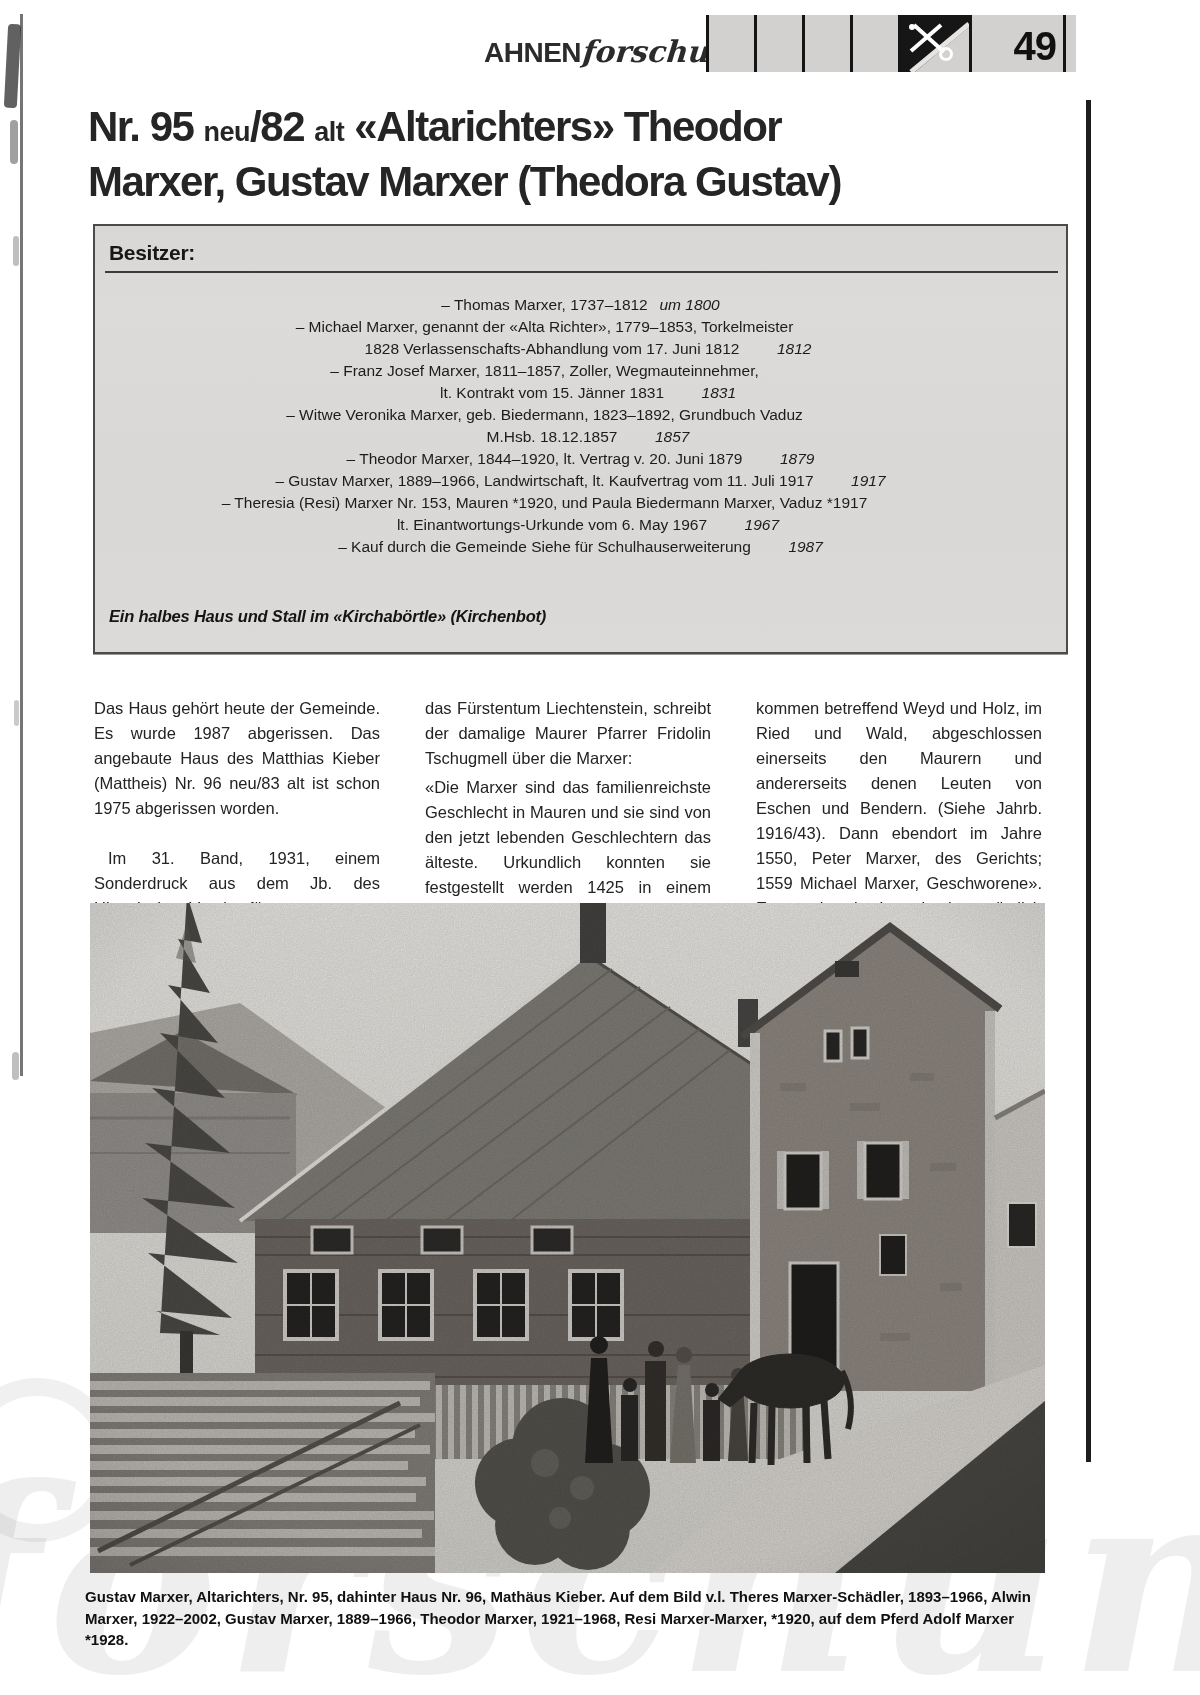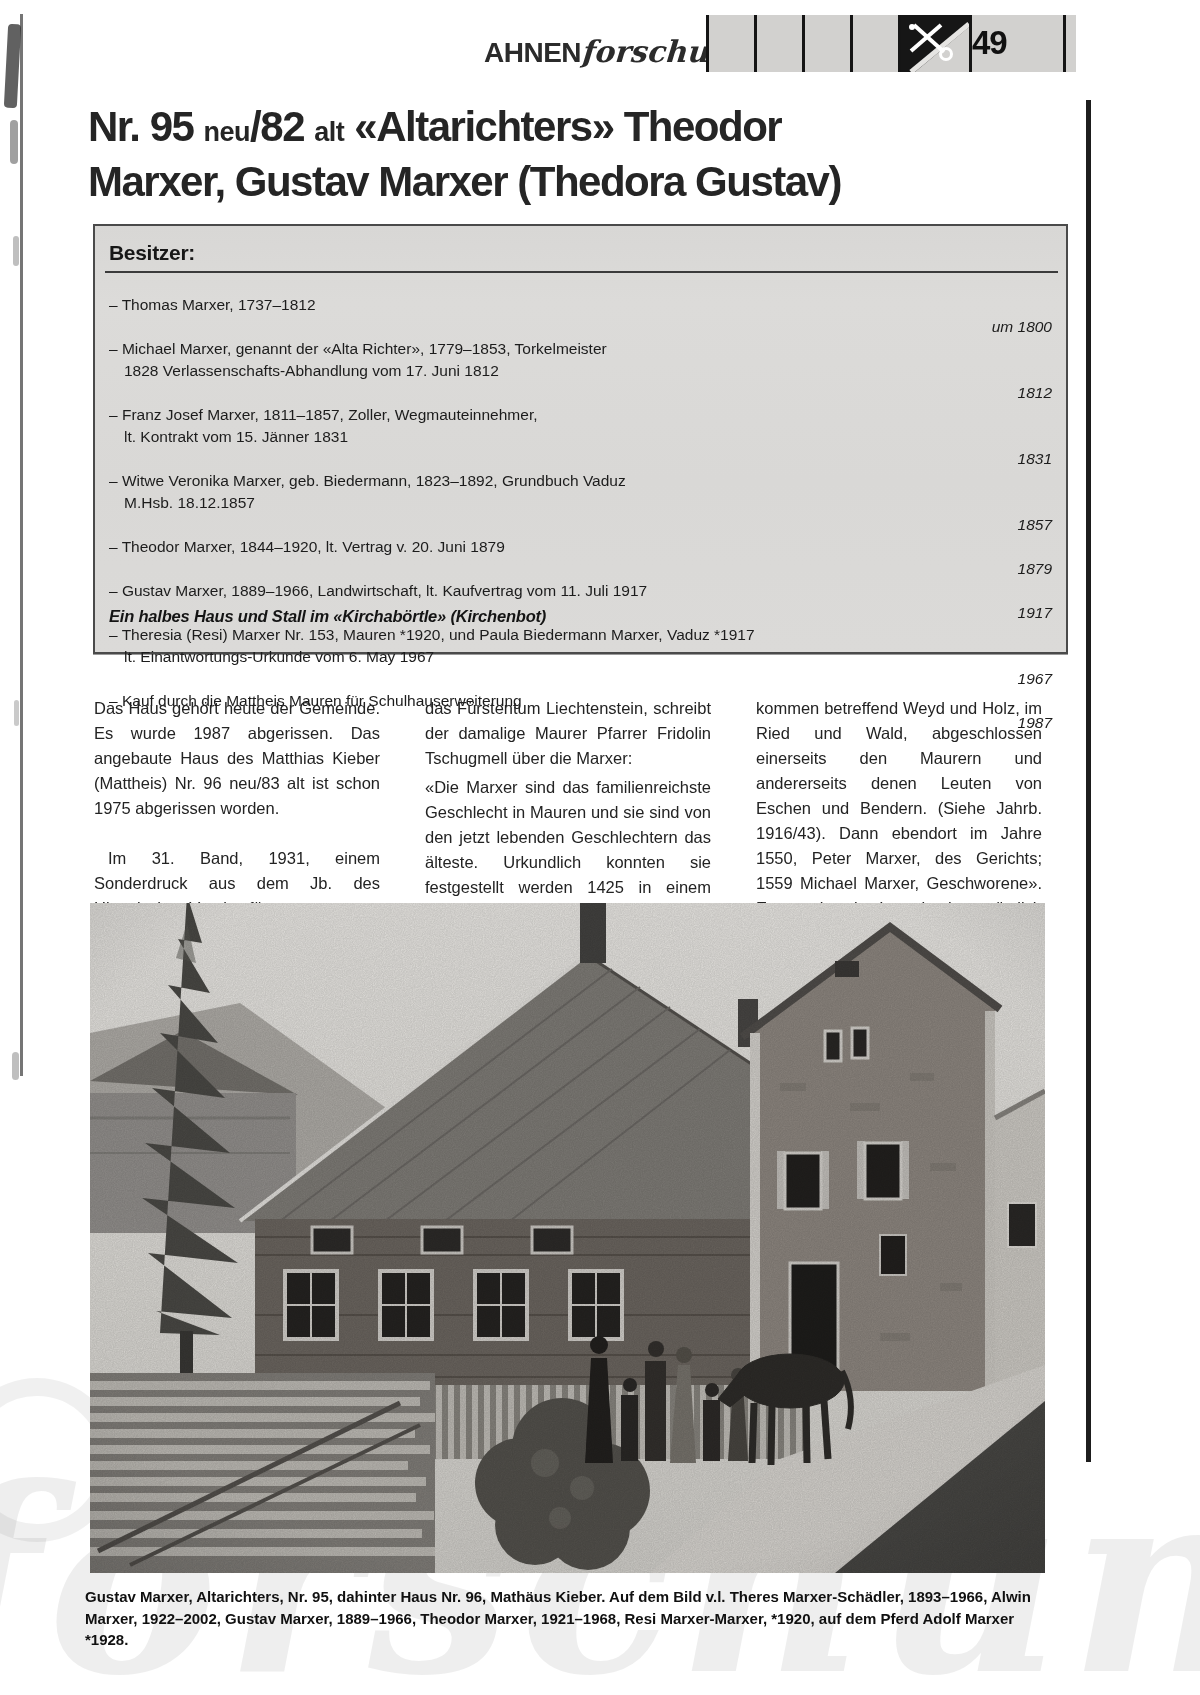--- a/index.html
+++ b/index.html
@@ -18,36 +18,36 @@
   .edge-right{position:absolute;left:1086px;top:100px;width:5px;height:1362px;background:#1d1d1d;}
 
   
   .masthead{position:absolute;left:484px;top:34px;white-space:nowrap;}
   .brand-bold{font-weight:bold;font-size:28px;letter-spacing:-.5px;color:#2b2b2b;}
   .brand-script{display:inline-block;font-family:"DejaVu Serif",serif;font-style:italic;font-weight:bold;
     font-size:30px;color:#2b2b2b;margin-left:2px;transform:skewX(-6deg);}
   .band{position:absolute;left:706px;top:15px;width:370px;height:57px;background:#d2d1cf;}
   .band .sep{position:absolute;top:0;bottom:0;width:3px;background:#151515;}
   .band .tri{position:absolute;left:195px;top:0;width:68px;height:57px;}
-  .band .pagenum{position:absolute;left:266px;top:9px;width:84px;text-align:left;
-    font-weight:bold;font-size:33px;letter-spacing:-1px;color:#111;padding-right:4px;}
+  .band .pagenum{position:absolute;left:266px;top:9px;width:84px;text-align:right;
+    font-weight:bold;font-size:40px;letter-spacing:-1px;color:#111;padding-right:4px;}
 
   
   .title{position:absolute;left:88px;top:102px;width:990px;font-weight:bold;color:#252525;
     font-size:42px;line-height:49px;letter-spacing:-1.5px;}
   .title .sm{font-size:27px;letter-spacing:-.5px;}
 
   
   .owners{position:absolute;left:93px;top:224px;width:975px;height:430px;box-sizing:border-box;
     background:linear-gradient(180deg,#d8d7d5 0%,#dcdbd9 18%,#d9d8d6 60%,#dbdad8 100%);
     border:2px solid #4a4a4a;box-shadow:0 1px 0 #9a9a9a;}
   .owners-heading{position:absolute;left:14px;top:15px;font-size:21px;font-weight:bold;color:#171717;letter-spacing:-.3px;}
   .owners-rule{position:absolute;left:10px;right:8px;top:45px;height:2px;background:#3b3b3b;}
   .owners-list{position:absolute;left:14px;right:14px;top:68px;font-size:15.5px;line-height:22px;color:#1c1c1c;}
-  .oline{display:flex;justify-content:center;flex-direction:column;}
+  .oline{display:flex;justify-content:center;}
   .oline .t{white-space:nowrap;}
   .oline.cont .t{padding-left:15px;}
   .oline .y{min-width:72px;text-align:right;font-style:italic;}
   .owners-footer{position:absolute;left:14px;bottom:26px;font-style:italic;font-weight:bold;
     font-size:16.5px;color:#141414;letter-spacing:-.2px;}
 
   
   .cols{position:absolute;left:90px;top:692px;width:957px;display:flex;gap:37px;
     font-size:16.5px;line-height:25px;color:#232323;text-align:justify;}
   .col{width:294px;}
@@ -153,21 +153,21 @@
       </div>
     <div class="oline">
         <span class="t">– Theresia (Resi) Marxer Nr. 153, Mauren *1920, und Paula Biedermann Marxer, Vaduz *1917</span>
         <span class="y"></span>
       </div>
     <div class="oline cont">
         <span class="t">lt. Einantwortungs-Urkunde vom 6. May 1967</span>
         <span class="y">1967</span>
       </div>
     <div class="oline">
-        <span class="t">– Kauf durch die Mattheis Mauren für Schulhauserweiterung</span>
+        <span class="t">– Kauf durch die Gemeinde Siehe für Schulhauserweiterung</span>
         <span class="y">1987</span>
       </div>
   </div>
   <div class="owners-footer">Ein halbes Haus und Stall im «Kirchabörtle» (Kirchenbot)</div>
 </div>
 
 <div class="cols">
   <div class="col">
     <p>Das Haus gehört heute der Gemeinde. Es wurde 1987 abgerissen. Das angebaute Haus des Matthias Kieber (Mattheis) Nr. 96 neu/83 alt ist schon 1975 abgerissen worden.</p>
     <p class="p2">Im 31. Band, 1931, einem Sonderdruck aus dem Jb. des Historischen Vereins für</p>

